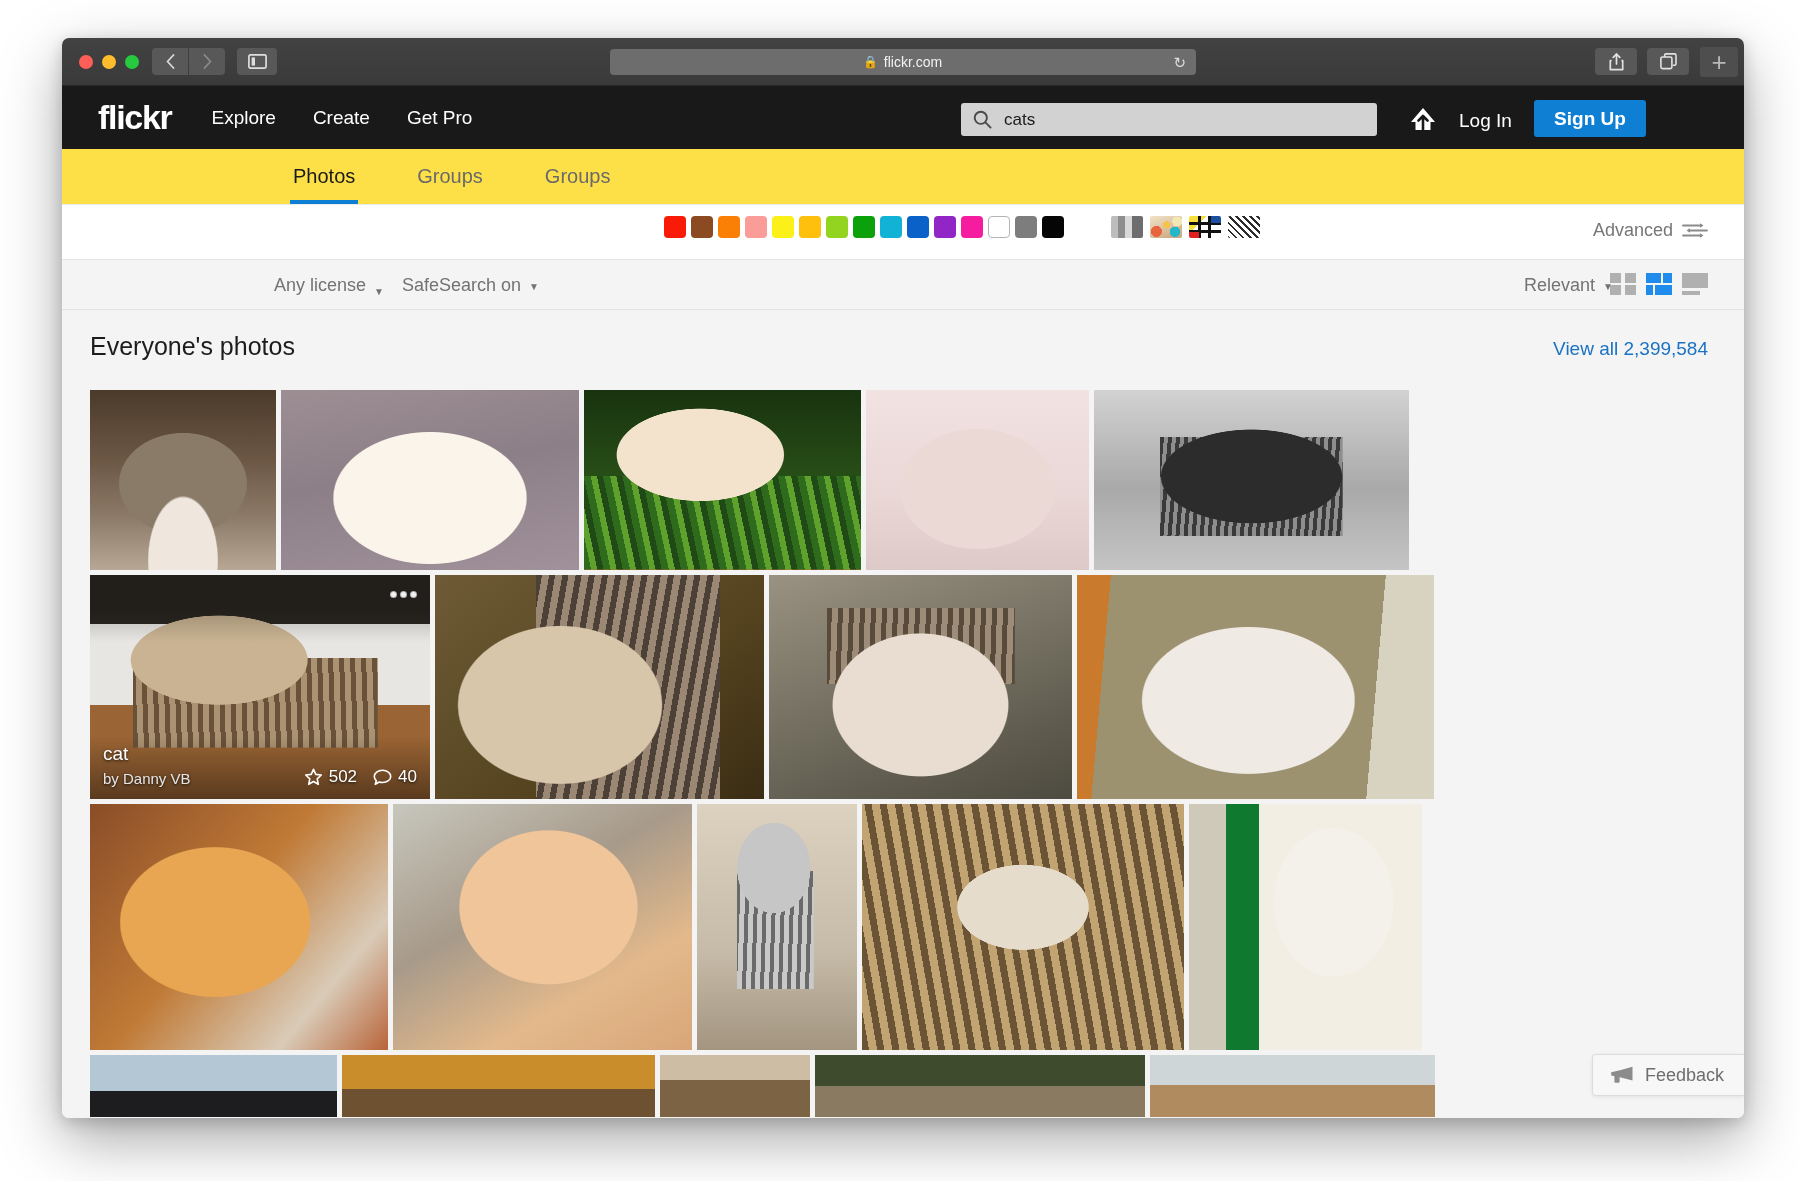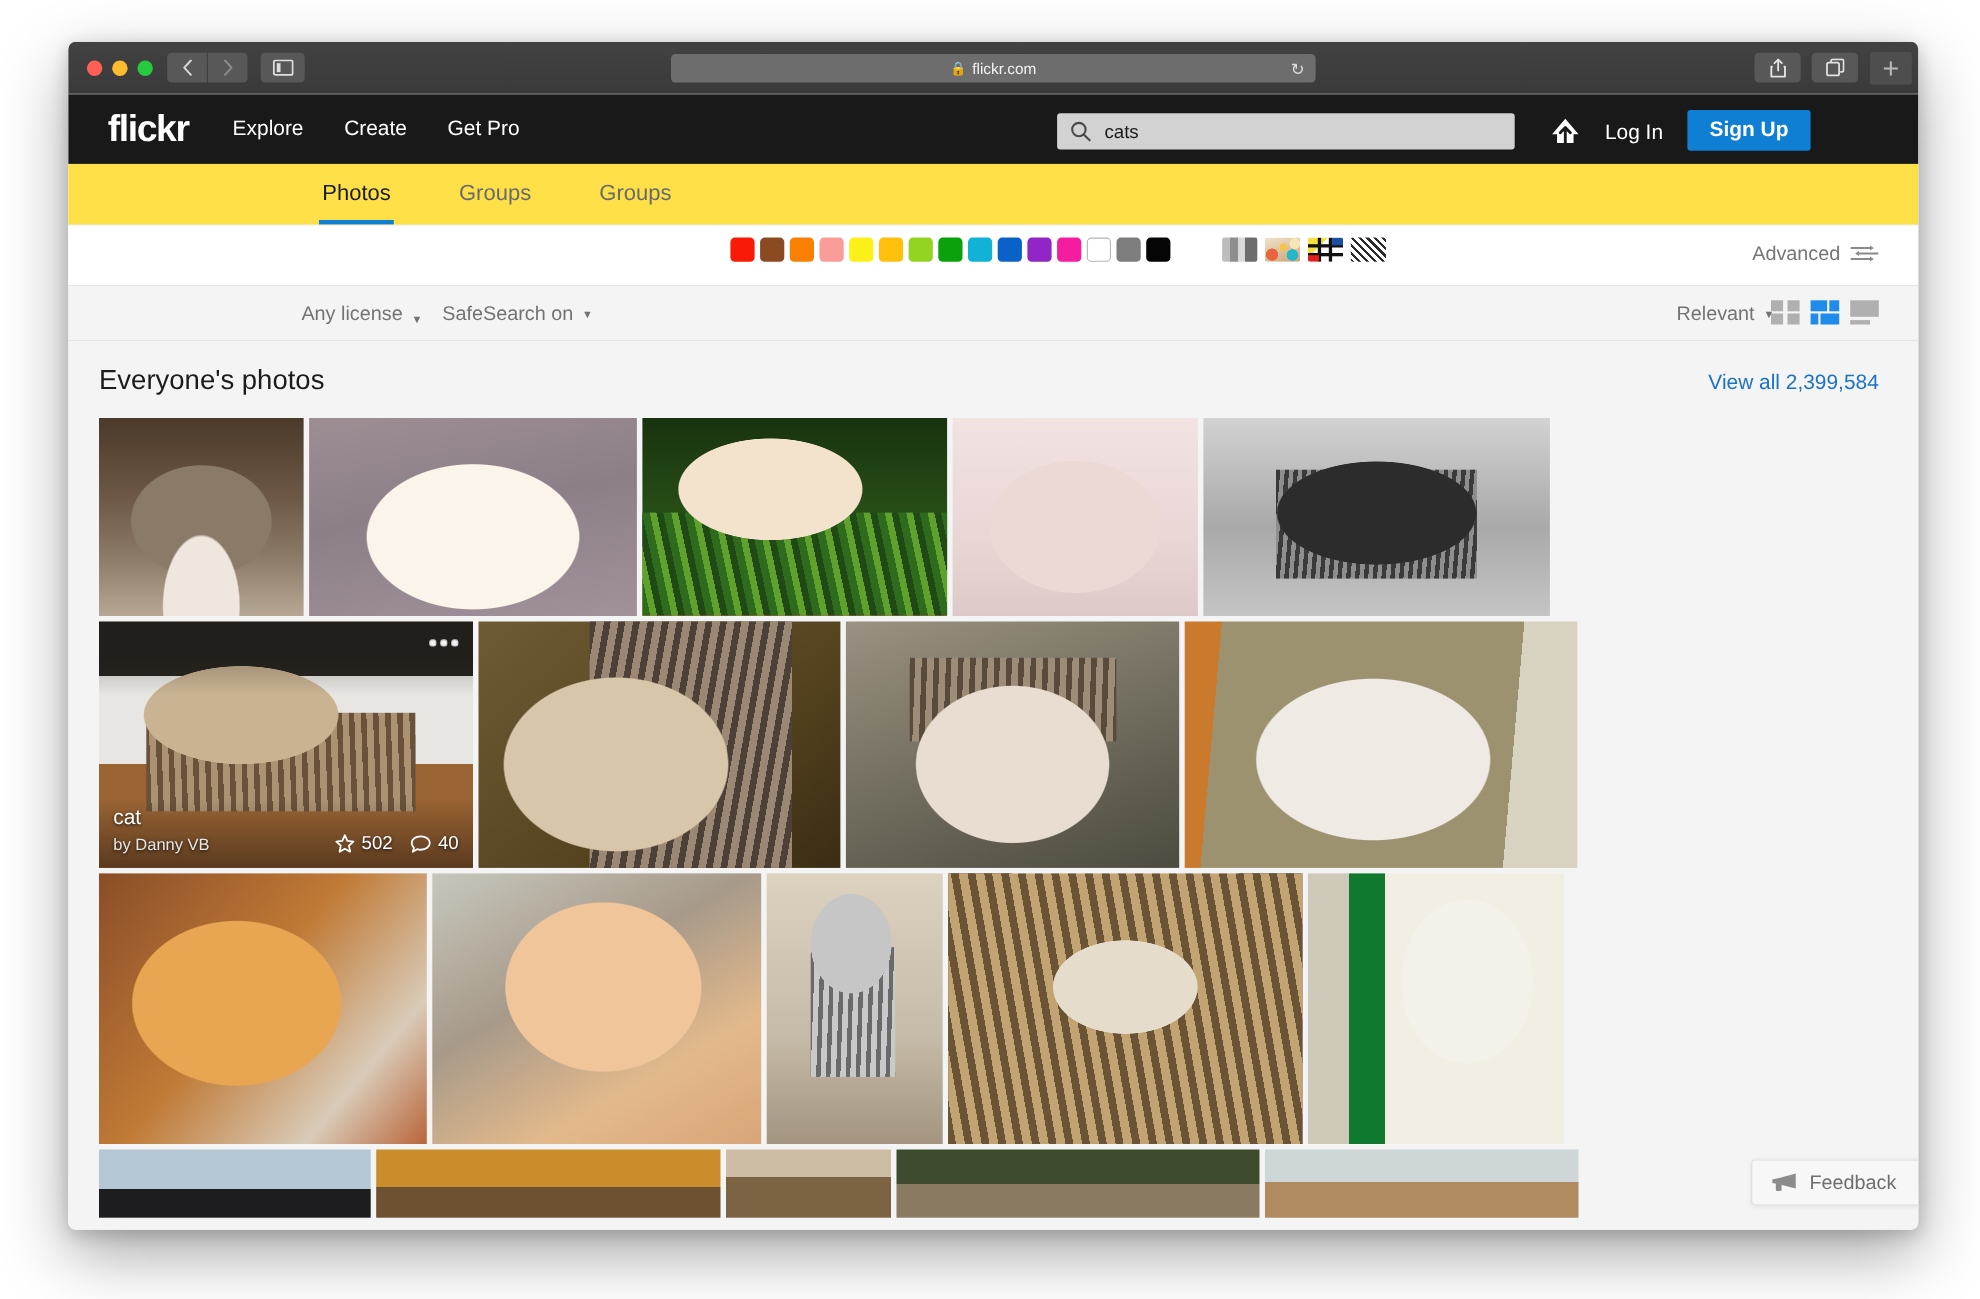--- a/index.html
+++ b/index.html
@@ -243,21 +243,21 @@
 
   
   #content {
     position: relative;
     background: #f4f4f4;
     height: 808px;
     overflow: hidden;
   }
   #section-head {
     display: flex; align-items: baseline; justify-content: space-between;
-    padding: 22px 36px 19px 28px;
+    padding: 22px 36px 29px 28px;
   }
   #section-title { font-size: 25px; color: #1c1c1c; }
   #view-all { font-size: 19px; color: #1b72c4; }
 
   #photo-grid { padding: 0 28px; }
   .photo-row { display: flex; gap: 5px; margin-bottom: 5px; }
   .photo {
     position: relative;
     overflow: hidden;
     background: #ddd;

